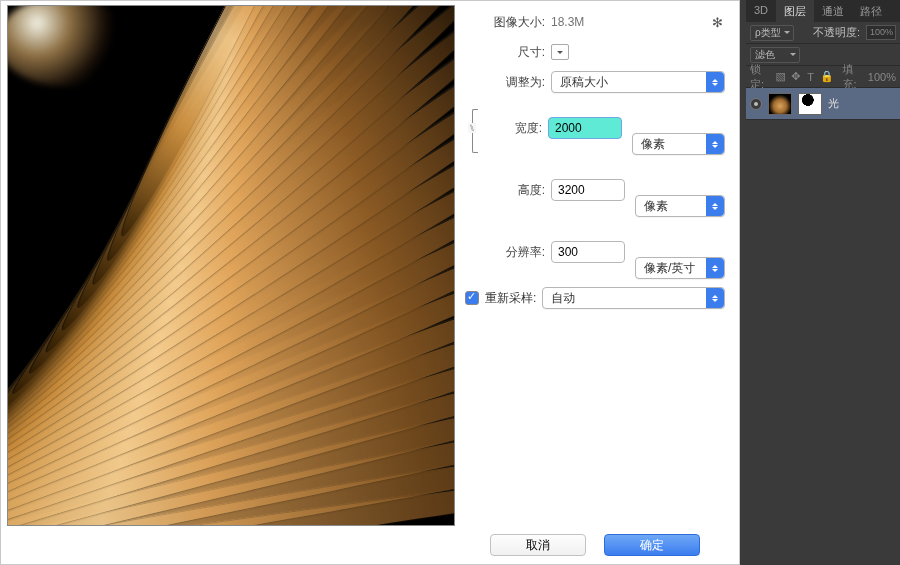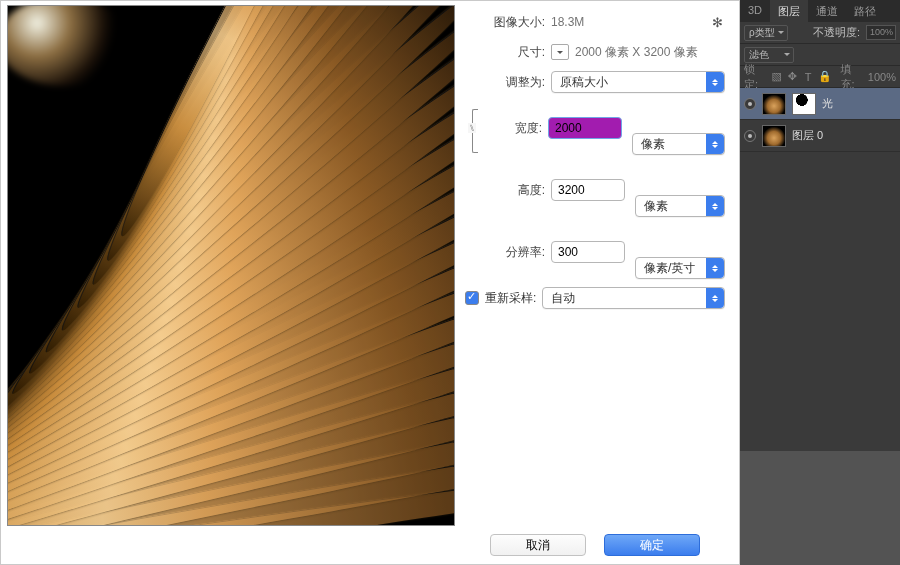--- a/index.html
+++ b/index.html
@@ -30,33 +30,33 @@
   .row .lbl{width:80px;text-align:right;margin-right:6px;color:#454545;}
   .val{color:#737373;}
   .gear{margin-left:auto;width:13px;height:13px;font-size:13px;line-height:13px;color:#555;}
   .popup{position:relative;flex:1;height:22px;border:1px solid #b6b6b6;border-radius:4px;background:#fff;display:flex;align-items:center;padding:0 22px 0 8px;box-shadow:0 1px 0 rgba(0,0,0,.04);}
   .popup .caret{position:absolute;right:0;top:0;bottom:0;width:18px;background:#3b7ded;border-top-right-radius:4px;border-bottom-right-radius:4px;display:flex;flex-direction:column;align-items:center;justify-content:center;gap:0;}
   .popup .caret::before{content:"";border:3px solid transparent;border-bottom-color:#fff;margin-bottom:1px;}
   .popup .caret::after{content:"";border:3px solid transparent;border-top-color:#fff;}
   .mini-popup{width:18px;height:16px;border:1px solid #aaa;border-radius:2px;background:#fff;margin-right:6px;display:flex;align-items:center;justify-content:center;}
   .mini-popup::after{content:"";border:3px solid transparent;border-top-color:#555;margin-top:3px;}
   .num{width:74px;height:22px;border:1px solid #b6b6b6;border-radius:4px;padding:0 6px;font-size:12px;}
-  .num.sel{background:#a21caf;border-color:#6fa6e6;}
+  .num.sel{background:#5eead4;border-color:#6fa6e6;}
   .unit{width:80px;margin-left:10px;margin-top:32px;}
   .link-wrap{width:14px;display:flex;flex-direction:column;align-items:center;gap:0;margin-right:-3px;color:#666;position:relative;}
   .link-wrap .br{border-left:1px solid #888;border-top:1px solid #888;border-bottom:1px solid #888;width:6px;height:44px;border-top-right-radius:0;border-top-left-radius:2px;border-bottom-left-radius:2px;position:absolute;top:-14px;left:7px;}
   .link-wrap .lock{position:relative;background:#f6f6f6;font-size:9px;padding:0 1px;}
   .chk{display:inline-flex;align-items:center;gap:6px;margin-left:0;}
   .chk input{appearance:none;width:14px;height:14px;border:1px solid #888;border-radius:3px;background:#3b7ded;position:relative;}
   .chk input:checked::after{content:"✓";position:absolute;color:#fff;font-size:11px;left:1px;top:-2px;}
   .buttons{margin-top:auto;display:flex;gap:18px;padding-top:10px;justify-content:center;}
   .btn{height:22px;width:96px;border:1px solid #c2c2c2;border-radius:4px;background:linear-gradient(#fdfdfd,#f1f1f1);font-size:12px;cursor:pointer;}
   .btn.primary{background:linear-gradient(#6fa8f7,#3b7ded);border-color:#2d6dda;color:#fff;}
   
-  .panel{width:160px;height:451px;background:#3a3a3a;color:#bdbdbd;font-size:11px;display:flex;flex-direction:column;}
+  .panel{width:160px;height:565px;background:#3a3a3a;color:#bdbdbd;font-size:11px;display:flex;flex-direction:column;padding-left:6px;}
   .tabs{display:flex;height:22px;background:#2b2b2b;}
   .tab{padding:4px 8px;color:#9a9a9a;cursor:pointer;}
   .tab.active{background:#3a3a3a;color:#ddd;}
   .opts{display:flex;align-items:center;height:22px;background:#3a3a3a;border-bottom:1px solid #2a2a2a;padding:0 4px;gap:4px;}
   .opts .dd{height:16px;border:1px solid #555;background:#3a3a3a;color:#bbb;font-size:10px;display:flex;align-items:center;padding:0 12px 0 4px;position:relative;border-radius:2px;}
   .opts .dd::after{content:"";position:absolute;right:3px;top:5px;border:3px solid transparent;border-top-color:#aaa;}
   .opts .pct{width:30px;height:15px;background:#2d2d2d;border:1px solid #555;color:#888;font-size:9px;text-align:right;padding-right:2px;line-height:13px;margin-left:2px;}
   .opts2{display:flex;align-items:center;height:22px;background:#3a3a3a;border-bottom:1px solid #2a2a2a;padding:0 4px;gap:5px;color:#888;}
   .opts2 .ico{width:12px;text-align:center;}
   .layers{flex:1;}
@@ -116,21 +116,20 @@
       </div>
       <div class="form">
         <div class="row">
           <span class="lbl">图像大小:</span>
           <span class="val">18.3M</span>
           <span class="gear">✻</span>
         </div>
         <div class="row">
           <span class="lbl">尺寸:</span>
           <span class="mini-popup"></span>
-          <span class="val">2000 像素 X 3200 像素</span>
         </div>
         <div class="row">
           <span class="lbl">调整为:</span>
           <div class="popup">
               <span>原稿大小</span>
               <span class="caret"></span>
             </div>
         </div>
         <div class="row">
           <div class="link-wrap">
@@ -207,20 +206,15 @@
       <span>填充:</span>
       <div class="pct">100%</div>
     </div>
     <div class="layers" id="layers">
         <div class="layer sel">
           <span class="eye"></span>
           <span class="thumb img"></span>
           <span class="thumb mask"></span>
           <span class="lname">光</span>
         </div>
-        <div class="layer">
-          <span class="eye"></span>
-          <span class="thumb img"></span>
-          <span class="lname">图层 0</span>
-        </div>
       </div>
   </div>
 </div>
 
 </body></html>

